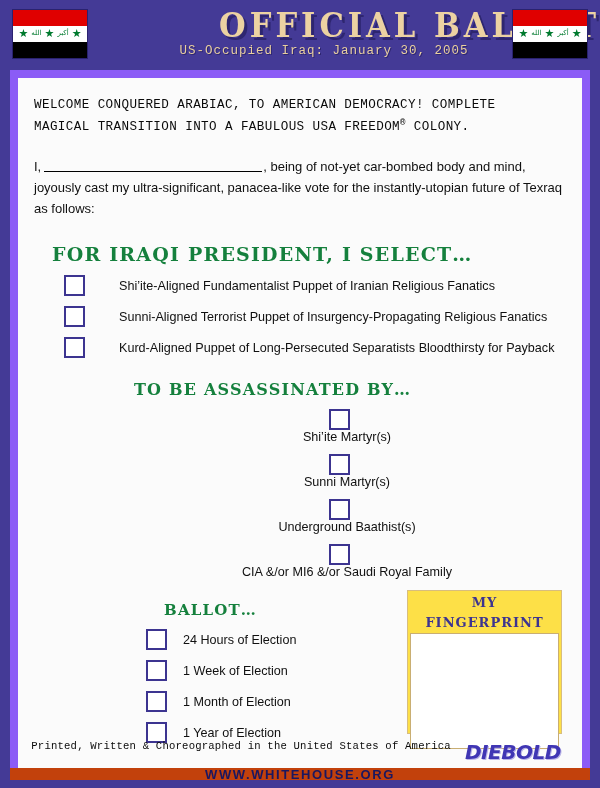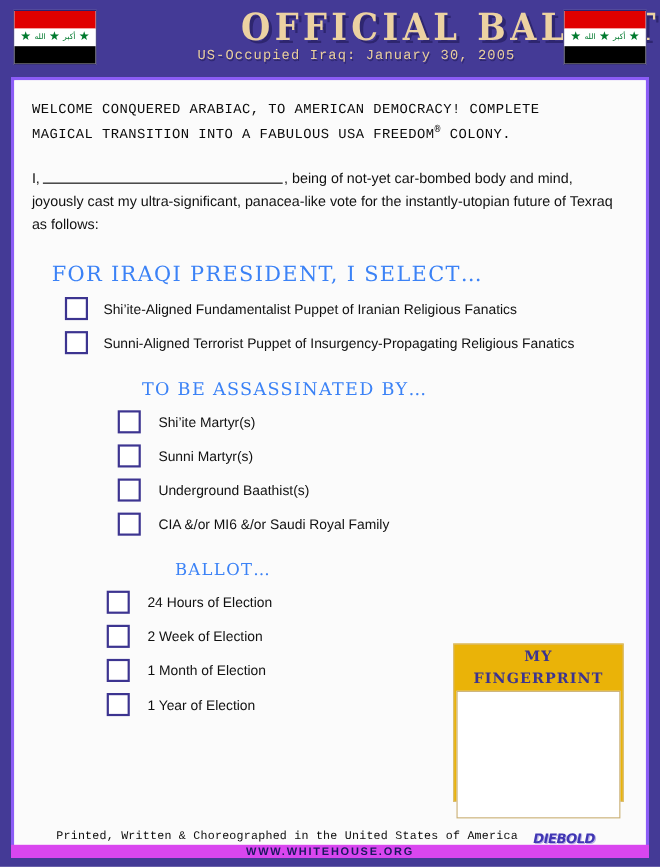--- a/index.html
+++ b/index.html
@@ -83,21 +83,21 @@
     margin-left: 48px;
   }
 
   
   .frame {
     position: absolute;
     left: 10px;
     right: 10px;
     top: 70px;
     bottom: 8px;
-    border: 3px solid #8b5cf6;
+    border: 8px solid #8b5cf6;
     background: #fbfbfb;
     box-sizing: border-box;
   }
   .sheet {
     position: absolute;
     inset: 0;
     background: #fbfbfb;
     padding: 18px 16px 0 16px;
     box-sizing: border-box;
   }
@@ -123,38 +123,38 @@
     display: inline-block;
     width: 218px;
     border-bottom: 1.5px solid #000;
     height: 12px;
     margin: 0 1px -1px 3px;
   }
 
   
   .section-head {
     font-family: "DejaVu Serif", serif;
-    font-weight: normal;
-    color: #3b82f6;
+    font-weight: bold;
+    color: #15803d;
     letter-spacing: 1.2px;
     font-size: 19px;
   }
   .sec1-head { margin: 24px 0 10px 18px; }
   .sec2-head { margin: 22px 0 10px 100px; font-size: 16px; }
   .sec3-head { margin: 22px 0 10px 130px; font-size: 15px; }
 
   .opt-list { margin: 0; padding: 0; list-style: none; }
   .opt-row {
     display: flex;
     align-items: center;
     margin-bottom: 10px;
   }
-  .opt-row.g1 { margin-left: 30px; }
-  .opt-row.g2 { margin-left: 78px; }
-  .opt-row.g3 { margin-left: 68px; }
+  .opt-row.g1 { margin-left: 30px; gap: 20px; }
+  .opt-row.g2 { margin-left: 78px; flex-direction: column; }
+  .opt-row.g3 { margin-left: 112px; }
 
   .checkbox {
     width: 21px;
     height: 21px;
     border: 2px solid #3c3490;
     background: #ffffff;
     flex: 0 0 auto;
     box-sizing: border-box;
   }
   .opt-label {
@@ -166,21 +166,21 @@
   .opt-row.g2 .opt-label,
   .opt-row.g3 .opt-label { margin-left: 16px; }
 
   
   .fingerprint {
     position: absolute;
     right: 20px;
     top: 512px;
     width: 155px;
     height: 144px;
-    background: #eab308;
+    background: #fde047;
     border: 1px solid #d8bd7d;
     box-sizing: border-box;
     padding: 2px;
   }
   .fingerprint-title {
     text-align: center;
     font-family: "DejaVu Serif", serif;
     font-weight: bold;
     color: #3c3490;
     font-size: 13px;
@@ -209,39 +209,39 @@
     font-family: "Liberation Mono", monospace;
     font-size: 10.6px;
     color: #0a0a0a;
     letter-spacing: 0.2px;
     white-space: nowrap;
   }
   .diebold {
     font-family: "DejaVu Sans", sans-serif;
     font-style: italic;
     font-weight: bold;
-    font-size: 12px;
+    font-size: 20px;
     color: #4036b4;
     letter-spacing: -0.5px;
     text-shadow: 1px 1px 0 #b9b3e6;
     white-space: nowrap;
   }
   .url-strip {
     position: absolute;
     left: 10px;
     right: 10px;
     bottom: 8px;
     height: 12px;
     display: flex;
     align-items: center;
     justify-content: center;
-    background: #d946ef;
+    background: #c2410c;
     font-family: "Liberation Sans", sans-serif;
     font-weight: bold;
-    font-size: 10px;
+    font-size: 13px;
     letter-spacing: 1.6px;
     color: #1b1760;
   }
 </style>
 </head>
 <body>
 
 <div class="header">
 
   <div class="flag flag-left">
@@ -289,20 +289,24 @@
     <div class="section-head sec1-head">FOR IRAQI PRESIDENT, I SELECT…</div>
     <ul class="opt-list">
       <li class="opt-row g1">
         <span class="checkbox"></span>
         <span class="opt-label">Shi’ite-Aligned Fundamentalist Puppet of Iranian Religious Fanatics</span>
       </li>
       <li class="opt-row g1">
         <span class="checkbox"></span>
         <span class="opt-label">Sunni-Aligned Terrorist Puppet of Insurgency-Propagating Religious Fanatics</span>
       </li>
+      <li class="opt-row g1">
+        <span class="checkbox"></span>
+        <span class="opt-label">Kurd-Aligned Puppet of Long-Persecuted Separatists Bloodthirsty for Payback</span>
+      </li>
     </ul>
 
     <div class="section-head sec2-head">TO BE ASSASSINATED BY…</div>
     <ul class="opt-list">
       <li class="opt-row g2">
         <span class="checkbox"></span>
         <span class="opt-label">Shi’ite Martyr(s)</span>
       </li>
       <li class="opt-row g2">
         <span class="checkbox"></span>
@@ -319,21 +323,21 @@
     </ul>
 
     <div class="section-head sec3-head">BALLOT…</div>
     <ul class="opt-list">
       <li class="opt-row g3">
         <span class="checkbox"></span>
         <span class="opt-label">24 Hours of Election</span>
       </li>
       <li class="opt-row g3">
         <span class="checkbox"></span>
-        <span class="opt-label">2 Week of Election</span>
+        <span class="opt-label">1 Week of Election</span>
       </li>
       <li class="opt-row g3">
         <span class="checkbox"></span>
         <span class="opt-label">1 Month of Election</span>
       </li>
       <li class="opt-row g3">
         <span class="checkbox"></span>
         <span class="opt-label">1 Year of Election</span>
       </li>
     </ul>

